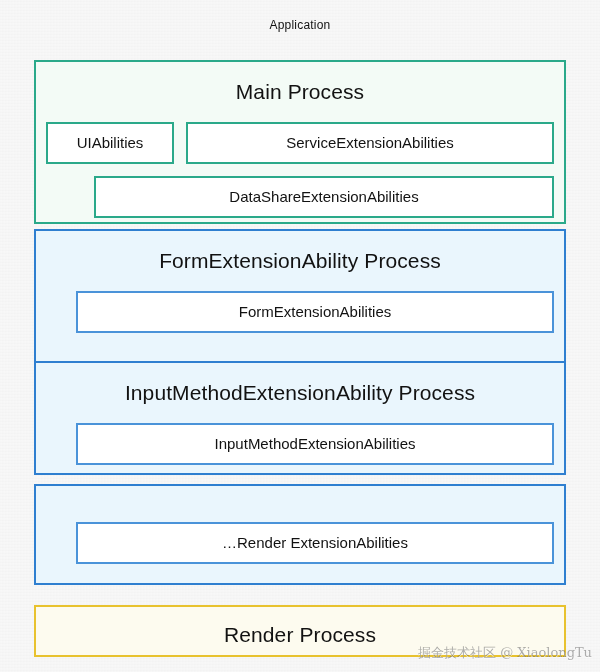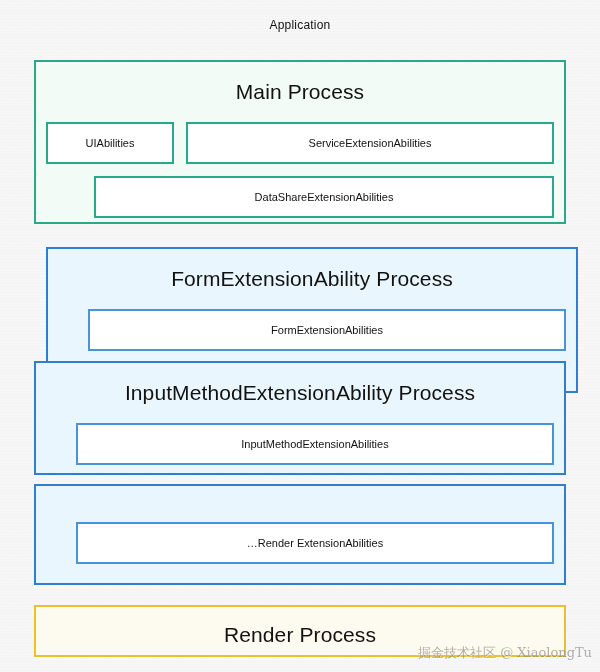--- a/index.html
+++ b/index.html
@@ -64,21 +64,21 @@
     padding: 0 10px;
   }
   .ability {
     box-sizing: border-box;
     background: #ffffff;
     border-width: 2px;
     border-style: solid;
     height: 42px;
     line-height: 38px;
     text-align: center;
-    font-size: 11px;
+    font-size: 15px;
     color: #121212;
     flex: 1 1 auto;
   }
 
   
   #main-process {
     top: 60px;
     height: 164px;
     border-color: #2aa98a;
     background: #f3fbf6;
@@ -91,21 +91,21 @@
 
   
   .proc-blue {
     border-color: #2f7fd0;
     background: #eaf6fd;
     padding-top: 18px;
   }
   .proc-blue .ability { border-color: #4a93d9; }
   .proc-blue .row-1 { margin-top: 18px; padding-left: 40px; }
 
-  #form-process { top: 247px; height: 146px; margin-left: 12px; }
+  #form-process { top: 229px; height: 146px; }
   #input-process { top: 361px; height: 114px; }
   #other-process { top: 484px; height: 101px; }
 
   
   #render-process {
     top: 605px;
     height: 52px;
     border-color: #e8c22e;
     background: #fdfbef;
     display: flex;

